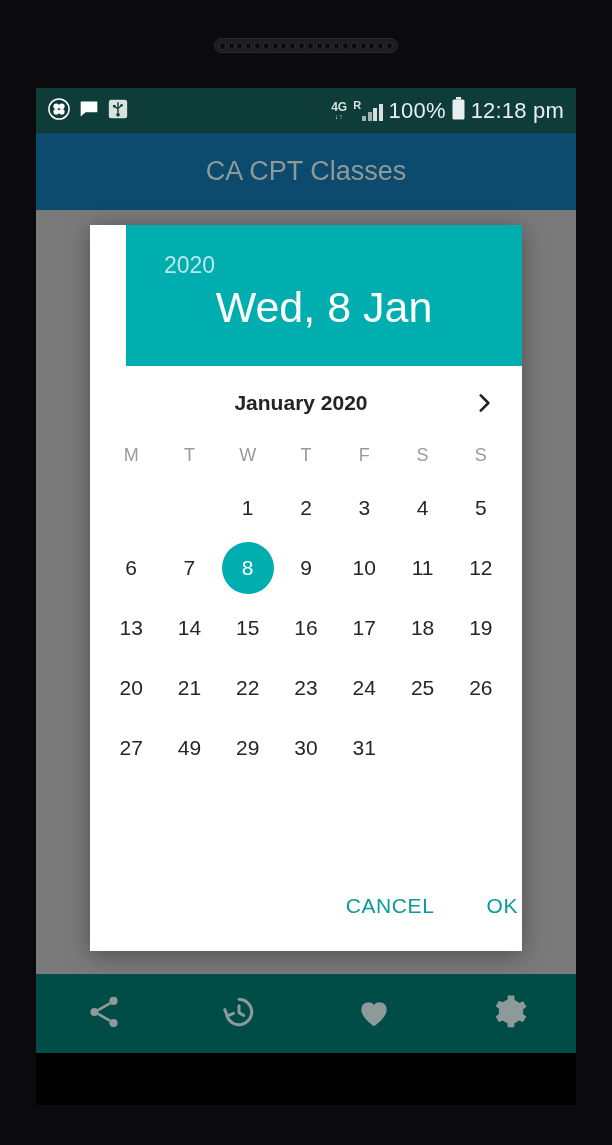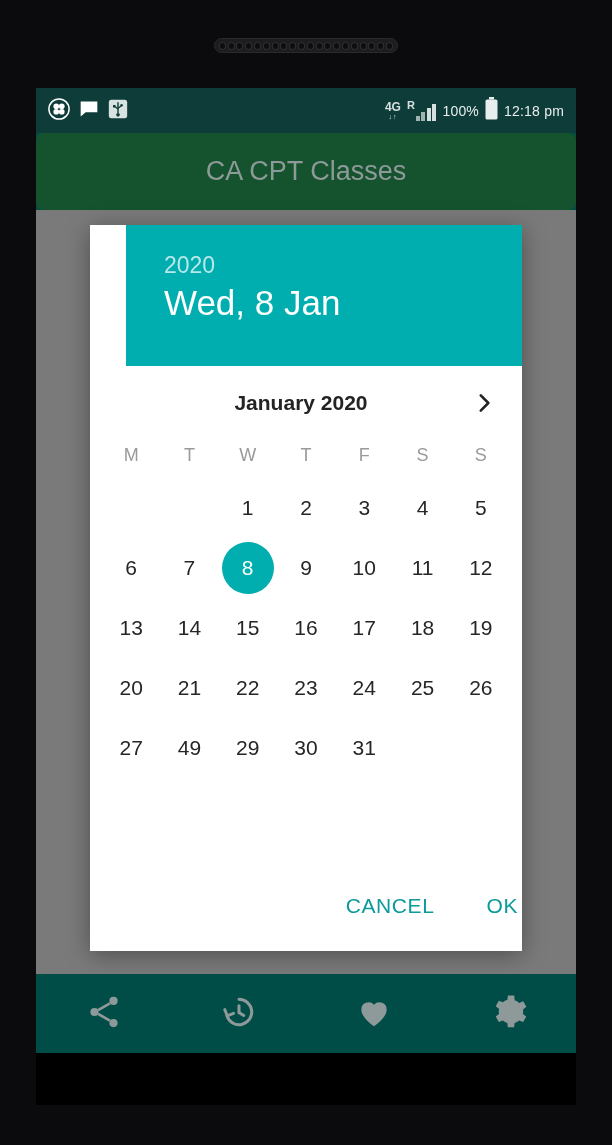--- a/index.html
+++ b/index.html
@@ -63,21 +63,21 @@
     align-items: center;
     justify-content: space-between;
     padding: 0 12px;
     box-sizing: border-box;
   }
   .status-left { display: flex; align-items: center; gap: 9px; }
   .status-right { display: flex; align-items: center; gap: 6px; }
   .sb-ico { display: block; }
   .sb-text {
     color: #e8eeed;
-    font-size: 14px;
+    font-size: 22px;
     letter-spacing: 0.2px;
     white-space: nowrap;
   }
   .net-4g {
     display: flex;
     flex-direction: column;
     align-items: center;
     line-height: 1;
     color: #d6e0df;
   }
@@ -90,25 +90,24 @@
   .bars i.b1 { height: 5px; }
   .bars i.b2 { height: 9px; }
   .bars i.b3 { height: 13px; background: #d6e0df; }
   .bars i.b4 { height: 17px; background: #d6e0df; }
 
   
   #app-bar {
     position: absolute;
     left: 0; top: 45px;
     width: 540px; height: 77px;
-    background: #14532d;
+    background: #0c4a6e;
     display: flex;
     align-items: center;
     justify-content: center;
-    border-radius: 7px;
   }
   #app-title {
     color: #8e9a99;
     font-size: 27px;
     font-weight: normal;
   }
 
   
   #bg-content {
     position: absolute;
@@ -190,24 +189,25 @@
     margin-left: 36px;
   }
   #dialog-year {
     color: rgba(255,255,255,0.72);
     font-size: 23px;
     display: block;
     line-height: 1.1;
   }
   #dialog-date {
     color: #ffffff;
-    font-size: 35px;
+    font-size: 43px;
     display: block;
     margin-top: 6px;
     line-height: 1.1;
+    text-align: center;
   }
 
   #month-nav {
     height: 62px;
     display: flex;
     align-items: center;
     position: relative;
     margin-top: 6px;
     padding-left: 18px;
   }

